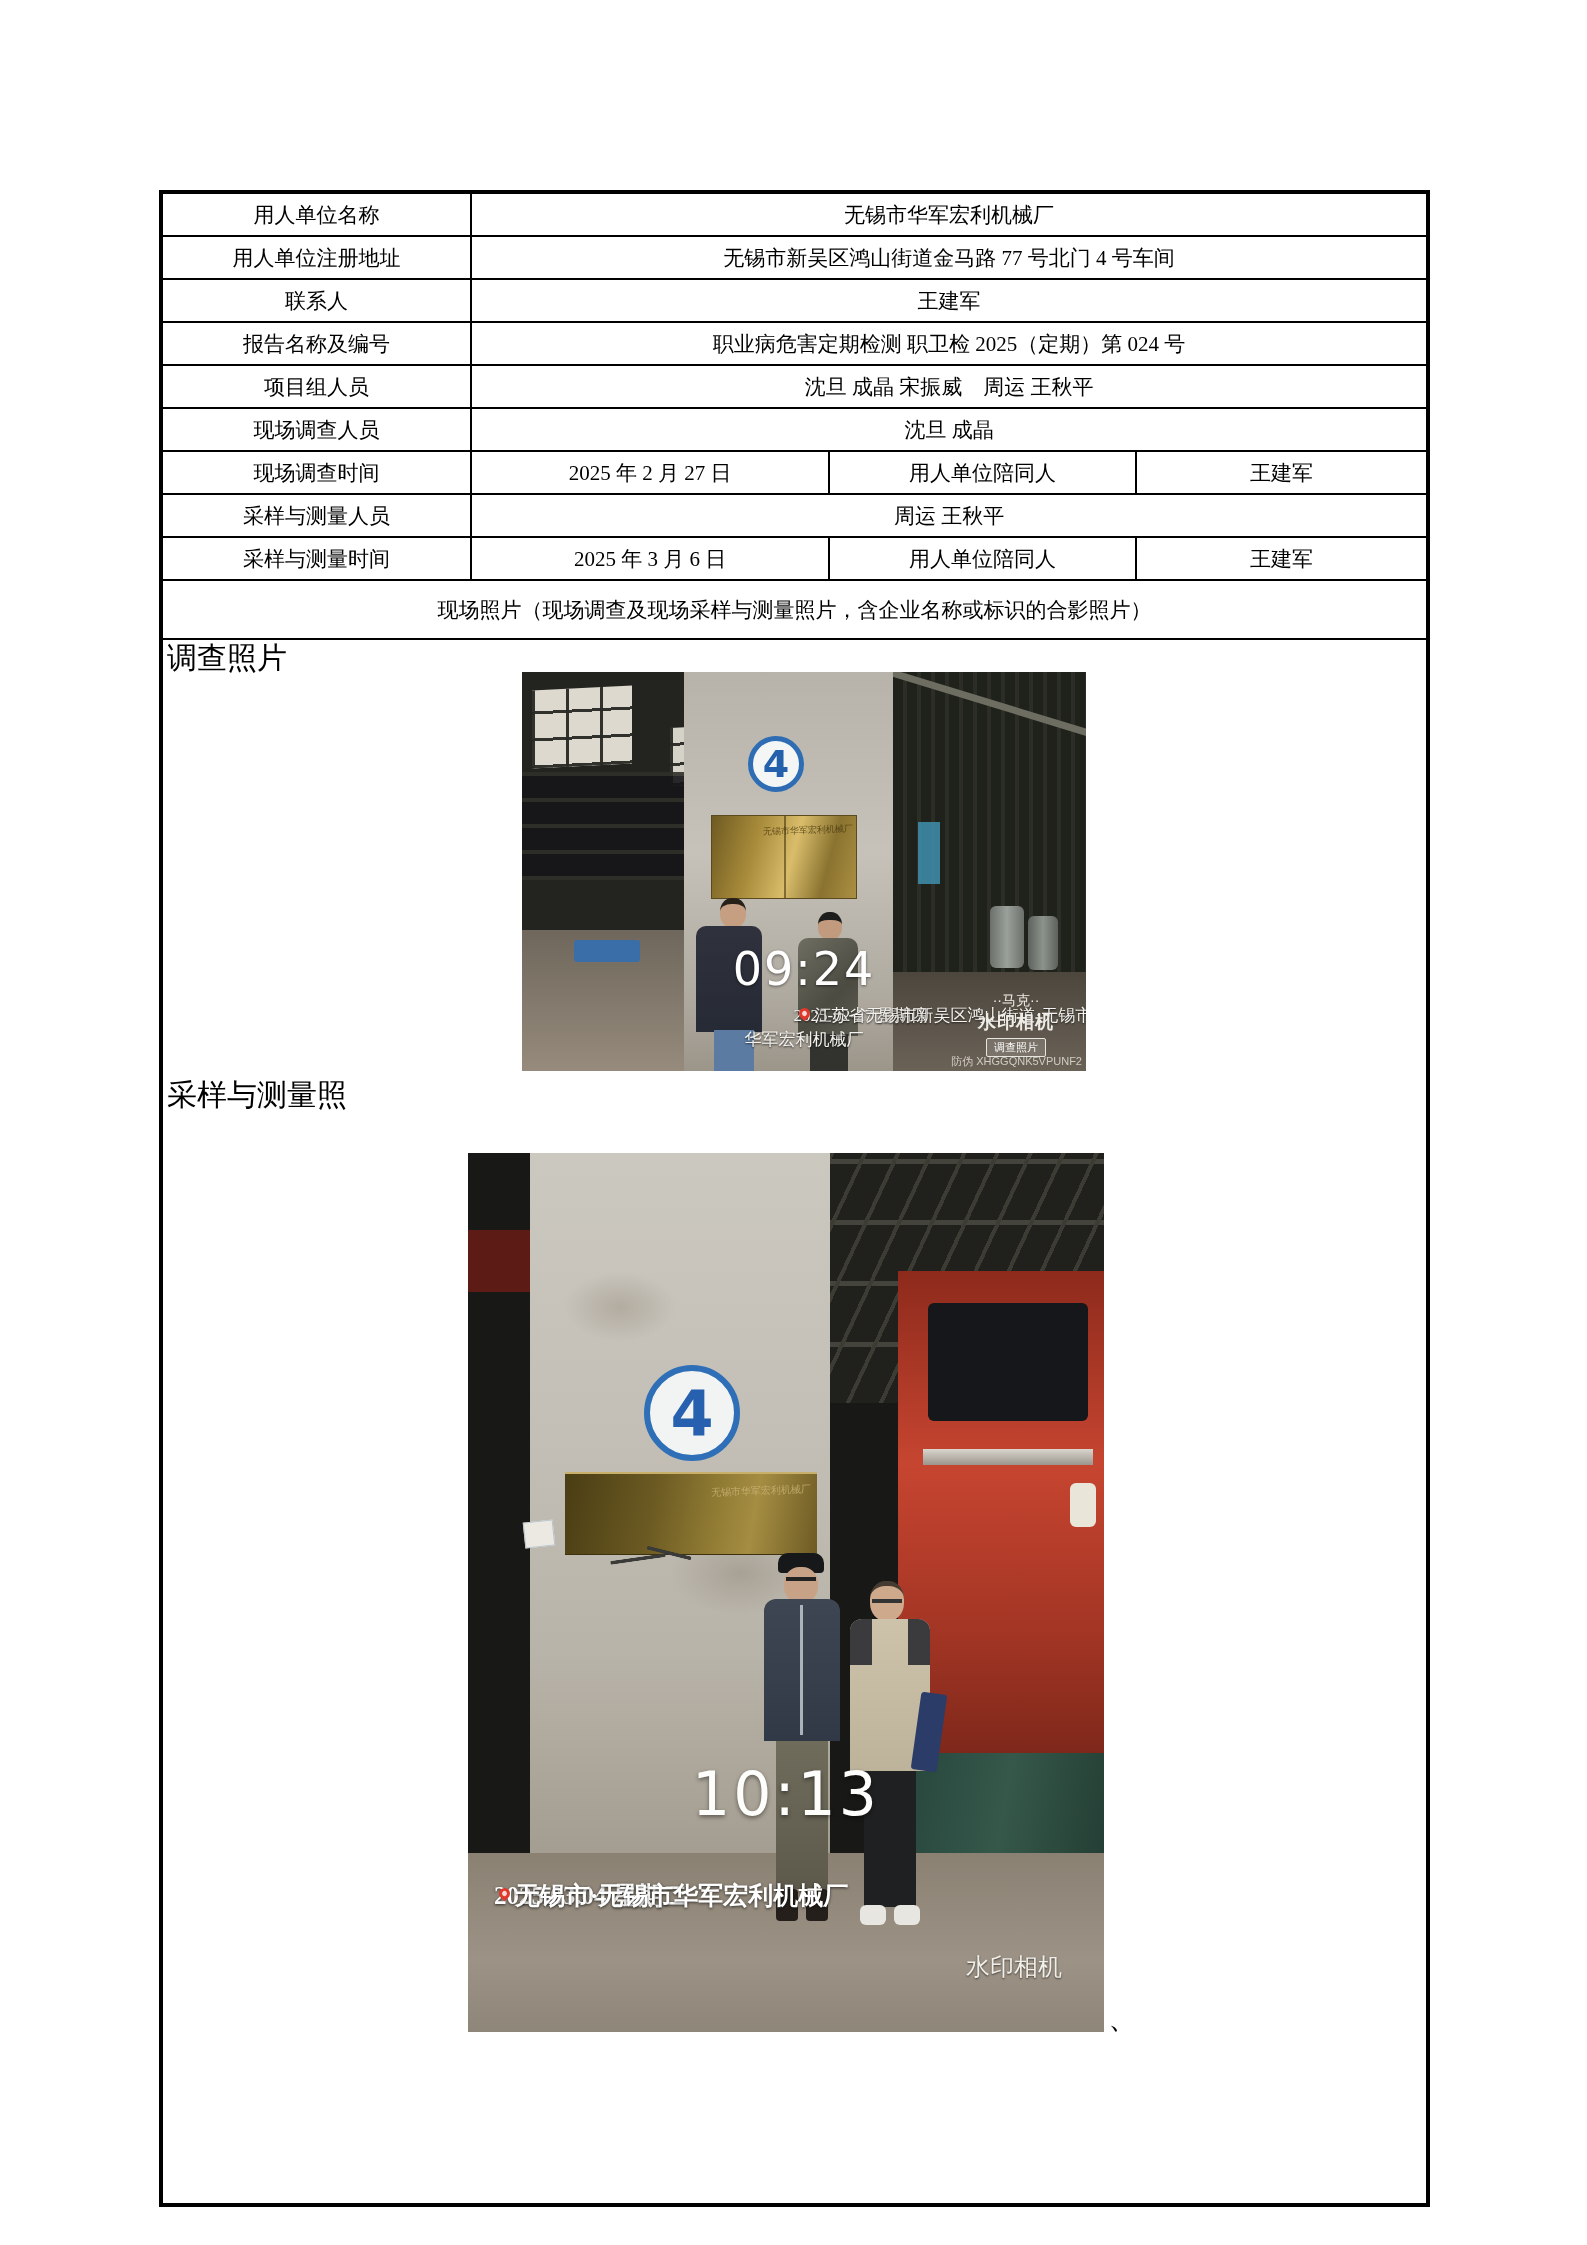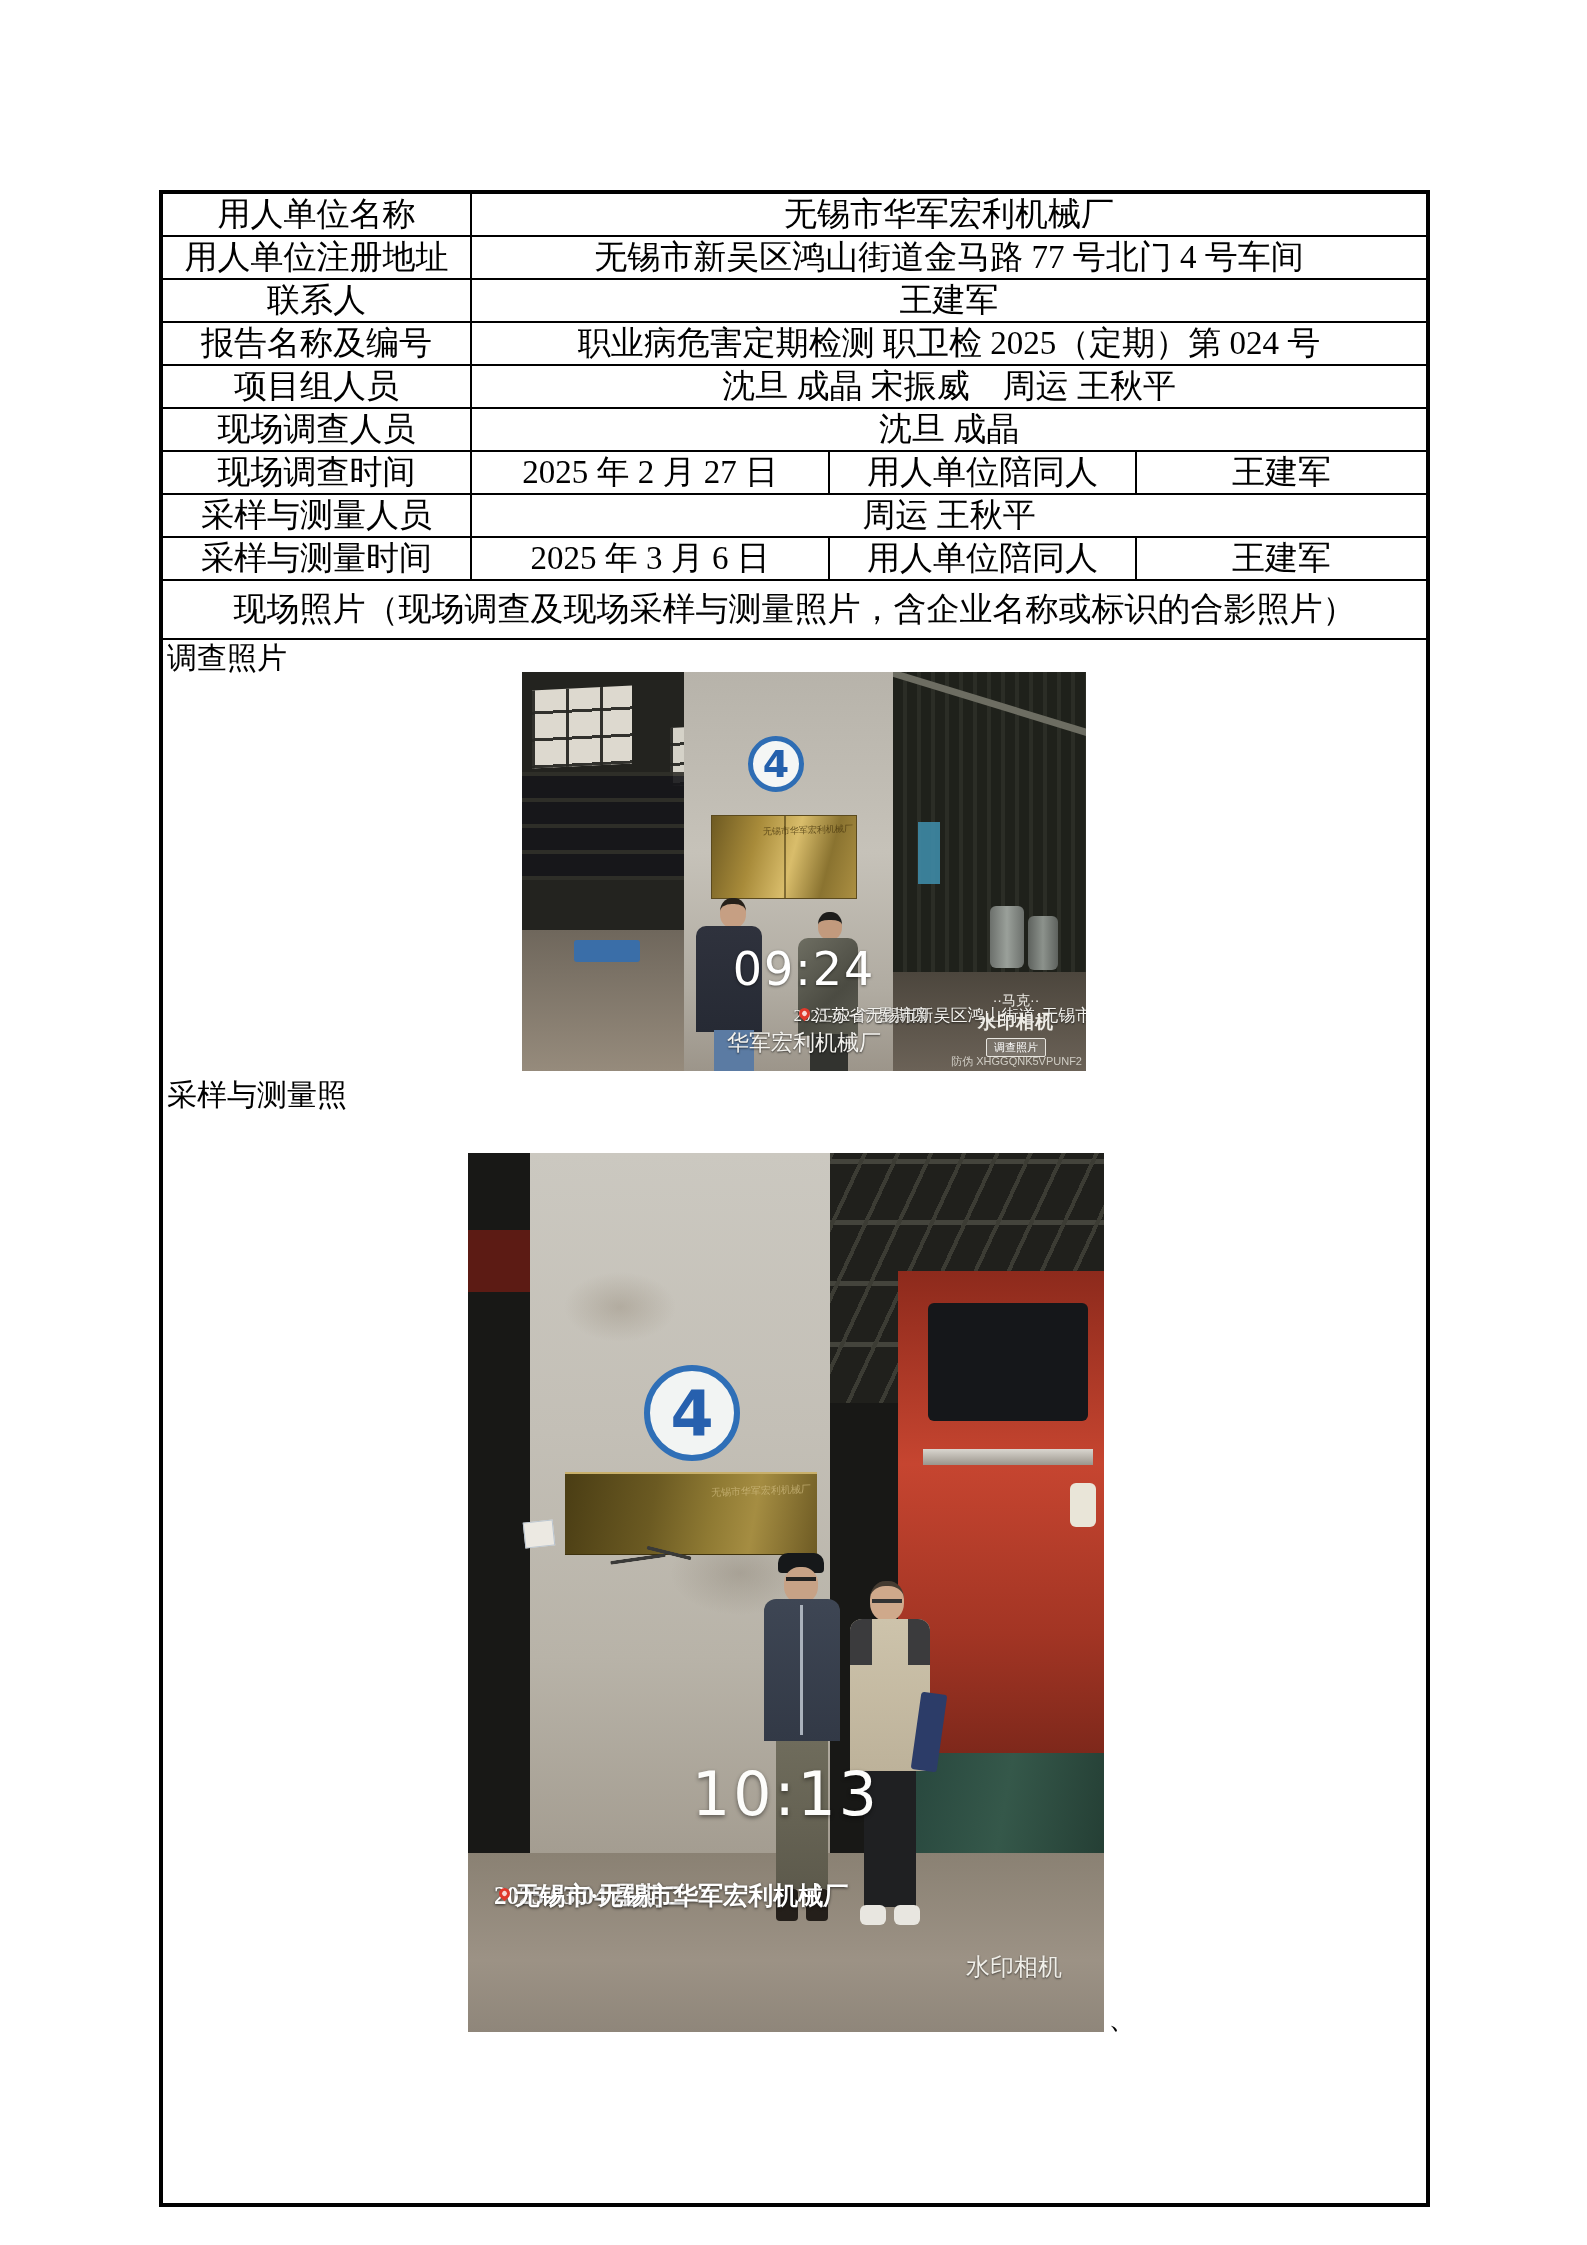--- a/index.html
+++ b/index.html
@@ -1,21 +1,21 @@
 <!DOCTYPE html>
 <html><head>
 <meta charset="utf-8">
 <style>
   * { margin:0; padding:0; box-sizing:border-box; }
   html,body { width:1587px; height:2245px; background:#ffffff; position:relative;
     font-family:"Liberation Serif","DejaVu Serif",serif; color:#000; }
 
   
   .doc-table { position:absolute; left:159px; top:190px; width:1271px; border:4px solid #000; background:#fff; }
-  .trow { display:flex; height:43px; border-bottom:2px solid #000; font-size:33px; }
+  .trow { display:flex; height:43px; border-bottom:2px solid #000; font-size:21px; }
   .trow.hdr { height:59px; }
   .cell { display:flex; align-items:center; justify-content:center; text-align:center; overflow:hidden; white-space:nowrap; }
   .c-label  { width:309px; border-right:2px solid #000; }
   .c-value  { flex:1; }
   .c-date   { width:358px; border-right:2px solid #000; }
   .c-esclab { width:307px; border-right:2px solid #000; }
   .c-escort { flex:1; }
   .c-full   { flex:1; }
 
   
@@ -64,21 +64,21 @@
     color:#2460ac; font-weight:bold; font-size:38px; font-family:"DejaVu Sans","Liberation Sans",sans-serif; }
   .p1-man1-head { left:198px; top:226px; width:26px; height:30px; background:#c69f83; border-radius:45%; border-top:6px solid #262019; }
   .p1-man1-body { left:174px; top:254px; width:66px; height:106px; background:linear-gradient(180deg,#2f323d,#262a34); border-radius:10px 10px 0 0; }
   .p1-man1-jeans { left:192px; top:358px; width:40px; height:41px; background:#5b7ba3; }
   .p1-man2-head { left:296px; top:240px; width:24px; height:28px; background:#c29a7d; border-radius:45%; border-top:8px solid #1d1d1b; }
   .p1-man2-body { left:276px; top:266px; width:60px; height:98px; background:linear-gradient(135deg,#6e6e62,#4b4b42 60%,#5d5d52); border-radius:10px 10px 0 0; }
   .p1-man2-pants { left:288px; top:362px; width:38px; height:37px; background:#32332f; }
   .p1-time { left:0; right:0; top:270px; text-align:center; color:#fff; font-size:46px;
     font-family:"DejaVu Sans","Liberation Sans",sans-serif; text-shadow:0 1px 3px rgba(0,0,0,.5); letter-spacing:2px; }
   .p1-cap1 { left:0; right:0; top:332px; text-align:center; color:#f3f2ee; font-size:17px; text-shadow:0 1px 2px rgba(0,0,0,.7); white-space:nowrap; }
-  .p1-cap2 { left:0; right:0; top:356px; text-align:center; color:#f3f2ee; font-size:22px; text-shadow:0 1px 2px rgba(0,0,0,.7); }
+  .p1-cap2 { left:0; right:0; top:356px; text-align:center; color:#f3f2ee; font-size:17px; text-shadow:0 1px 2px rgba(0,0,0,.7); }
   .p1-wm { right:20px; top:320px; width:100px; text-align:center; color:#eeece6; font-family:"Liberation Sans",sans-serif; }
   .p1-wm-brand { position:static; display:block; font-size:14px; }
   .p1-wm-app { position:static; display:block; font-size:18px; font-weight:bold; letter-spacing:1px; }
   .p1-wm-badge { position:static; display:inline-block; margin-top:4px; font-size:11px; color:#fff;
     border:1px solid #e8e6e0; background:rgba(255,255,255,.14); padding:1px 7px; border-radius:2px; }
   .p1-antifake { right:4px; top:382px; font-size:11px; color:#cfccc4; font-family:"Liberation Sans",sans-serif; white-space:nowrap; }
 
   
   .photo2 { background:#181816; }
   .p2-truss { left:300px; top:0; width:336px; height:250px;

